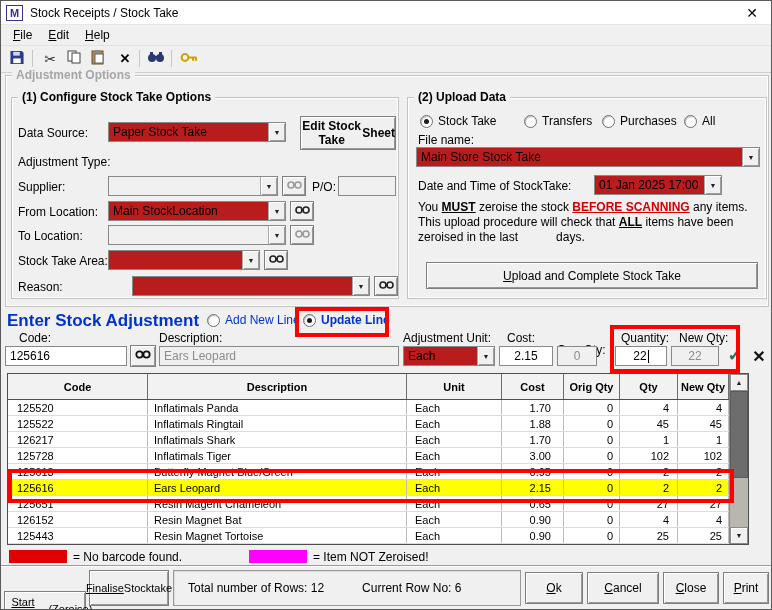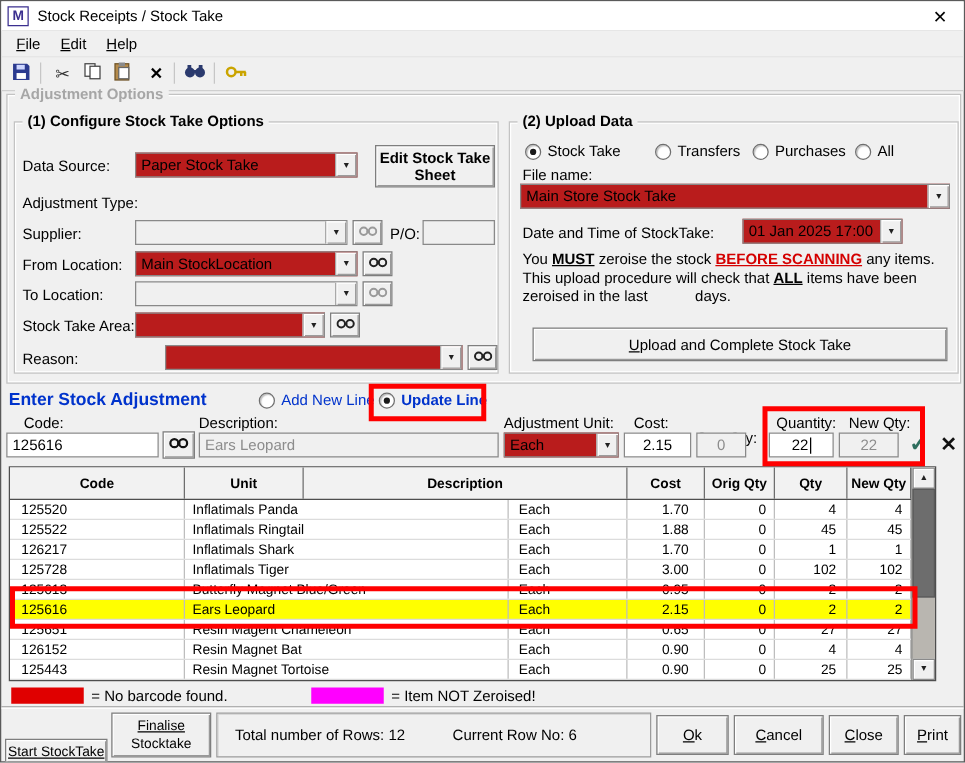--- a/index.html
+++ b/index.html
@@ -51,21 +51,21 @@
 .trow .c4{justify-content:flex-end;padding-right:6px}
 .trow .c5{justify-content:flex-end;padding-right:8px}
 .trow .c6{justify-content:flex-end;padding-right:6px}
 .vscroll{position:absolute;right:0;top:0;width:19px;height:100%;display:flex;flex-direction:column;border-left:1px solid #8a8a8a;background:#b9b6b0}
 .sbtn{height:17px;background:#f0f0f0;border:1px solid #8a8a8a;box-shadow:inset 1px 1px 0 #fff;display:flex;align-items:center;justify-content:center;font-size:7px;color:#222;flex:0 0 auto}
 .strack{flex:1;position:relative}
 .sthumb{position:absolute;left:0;top:0;width:100%;height:64%;background:#6d6d6d;border:1px solid #5a5a5a}
 .legend-swatch{position:absolute;height:13px;width:58px}
 .footer-sep{position:absolute;left:0;top:564px;width:100%;height:2px;border-top:1px solid #9b9b9b;border-bottom:1px solid #fff}
 .status{position:absolute;left:172px;top:569px;width:348px;height:36px;border:1px solid #9b9b9b;box-shadow:inset 1px 1px 0 #d9d9d9;display:flex;align-items:center;padding-left:14px;gap:38px;font-size:12px;background:#f0f0f0}
-.two-line{flex-direction:column;line-height:14px;font-size:11px}
+.two-line{flex-direction:row;line-height:14px;font-size:11px}
 .ul{text-decoration:underline}
 </style>
 </head>
 <body>
 
 <div id="win">
 
   <div class="titlebar">
     <span class="app-icon">M</span>
     <span>Stock Receipts / Stock Take</span>
@@ -266,21 +266,21 @@
       <div><span>You </span><span class="bu">MUST</span><span> zeroise the stock </span><span class="bu red">BEFORE SCANNING</span><span> any items.</span></div>
       <div><span>This upload procedure will check that </span><span class="bu">ALL</span><span> items have been</span></div>
       <div><span>zeroised in the last</span><span class="days-input"></span><span>days.</span></div>
     </div>
 
     <div class="btn abs" style="left:18px;top:164px;width:332px;height:27px">
       <span class="accel">Upload and Complete Stock Take</span>
     </div>
   </div>
 
-  <span class="lbl blue" style="left: 6px; top: 310px; font-weight: bold; font-size: 14px; color: rgb(0, 51, 204); text-align: right;">Enter Stock Adjustment</span>
+  <span class="lbl blue" style="left: 6px; top: 310px; font-weight: bold; font-size: 17px; color: rgb(0, 51, 204); text-align: right;">Enter Stock Adjustment</span>
   <div class="radio-row" style="left:206px;top:312px">
     <span class="radio-dot"></span>
     <span class="blue" style="color: rgb(0, 51, 204);">Add New Line</span>
   </div>
   <div class="radio-row" style="left:302px;top:312px">
     <span class="radio-dot checked"></span>
     <span class="blue" style="font-weight: bold; color: rgb(0, 51, 204);">Update Line</span>
   </div>
 
   <span class="lbl" style="left:18px;top:330px">Code:</span>
@@ -326,22 +326,22 @@
   <div class="abs" style="left:722px;top:342px;width:24px;height:24px;display:flex;align-items:center;justify-content:center;font-size:18px;font-weight:bold;color:#2e6e5e">
     <span>✓</span>
   </div>
   <div class="abs" style="left:747px;top:343px;width:22px;height:24px;display:flex;align-items:center;justify-content:center;font-size:16px;font-weight:bold;color:#111">
     <span>✕</span>
   </div>
 
   <div id="tbl">
     <div class="thead">
       <div class="tcell c0">Code</div>
+      <div class="tcell c1">Description</div>
       <div class="tcell c2">Unit</div>
-      <div class="tcell c1">Description</div>
       <div class="tcell c3">Cost</div>
       <div class="tcell c4">Orig Qty</div>
       <div class="tcell c5">Qty</div>
       <div class="tcell c6">New Qty</div>
     </div>
     <div>
         <div class="trow">
           <div class="tcell c0">125520</div>
           <div class="tcell c1">Inflatimals Panda</div>
           <div class="tcell c2">Each</div>

